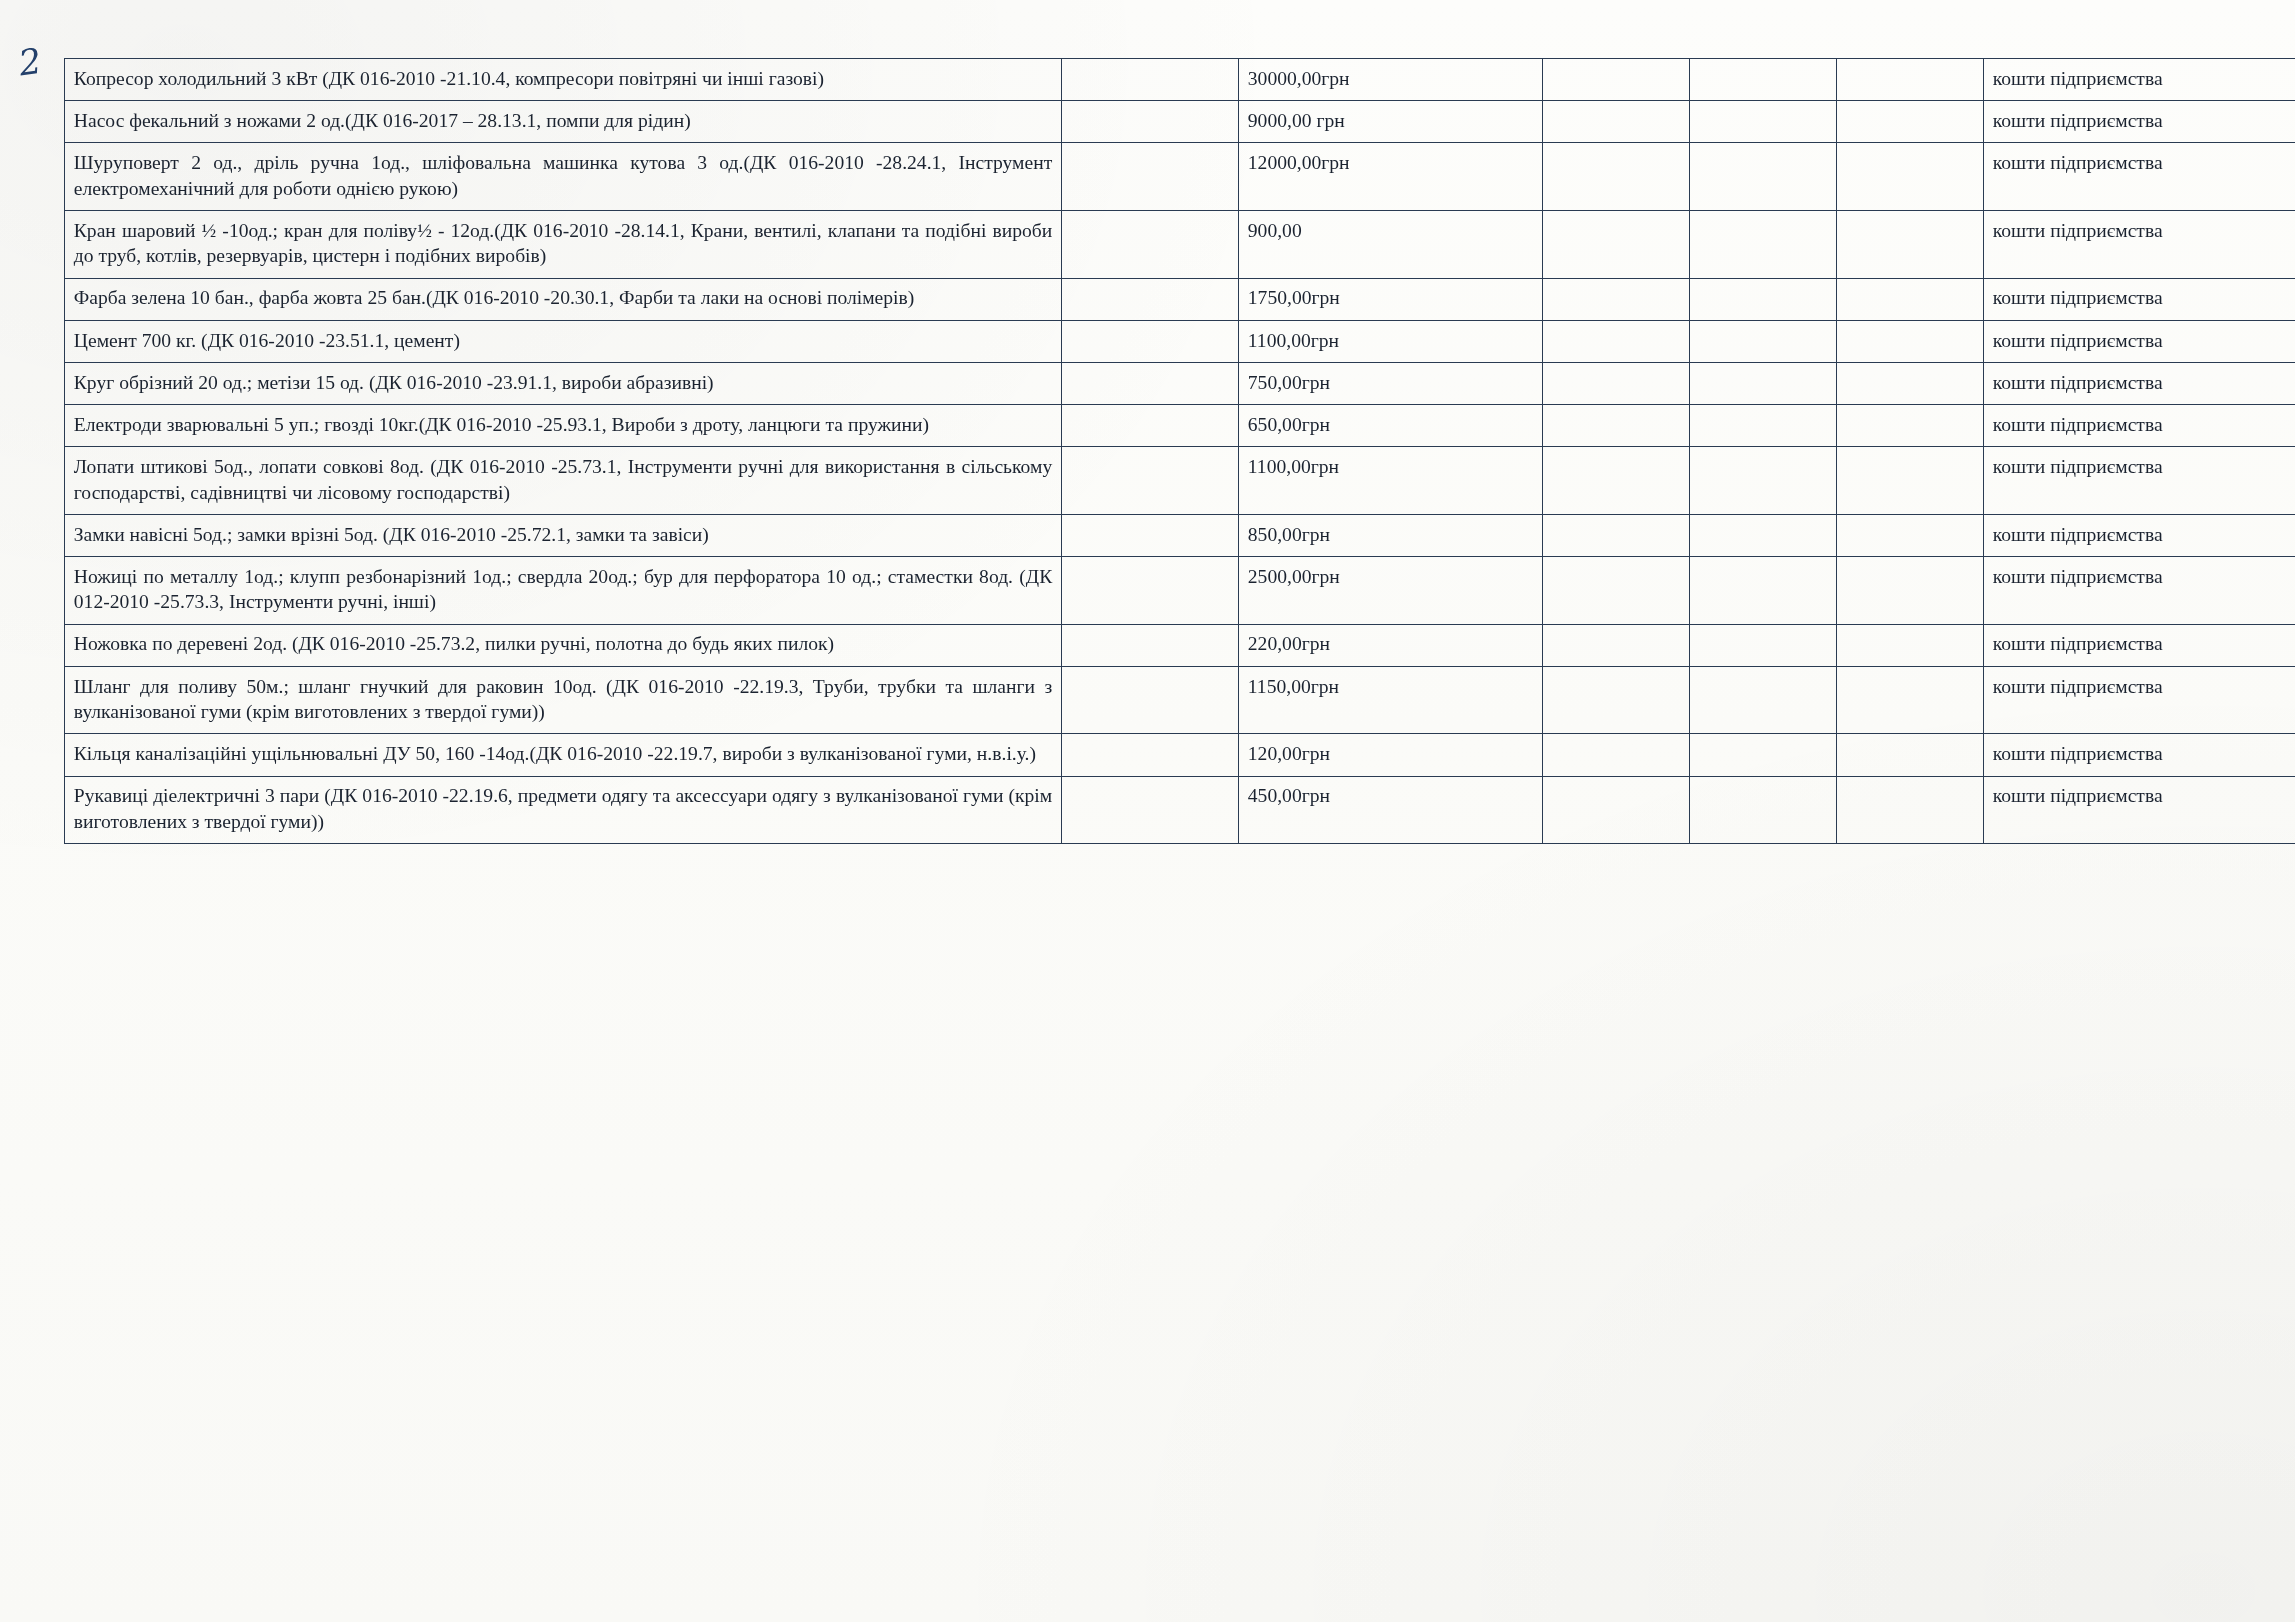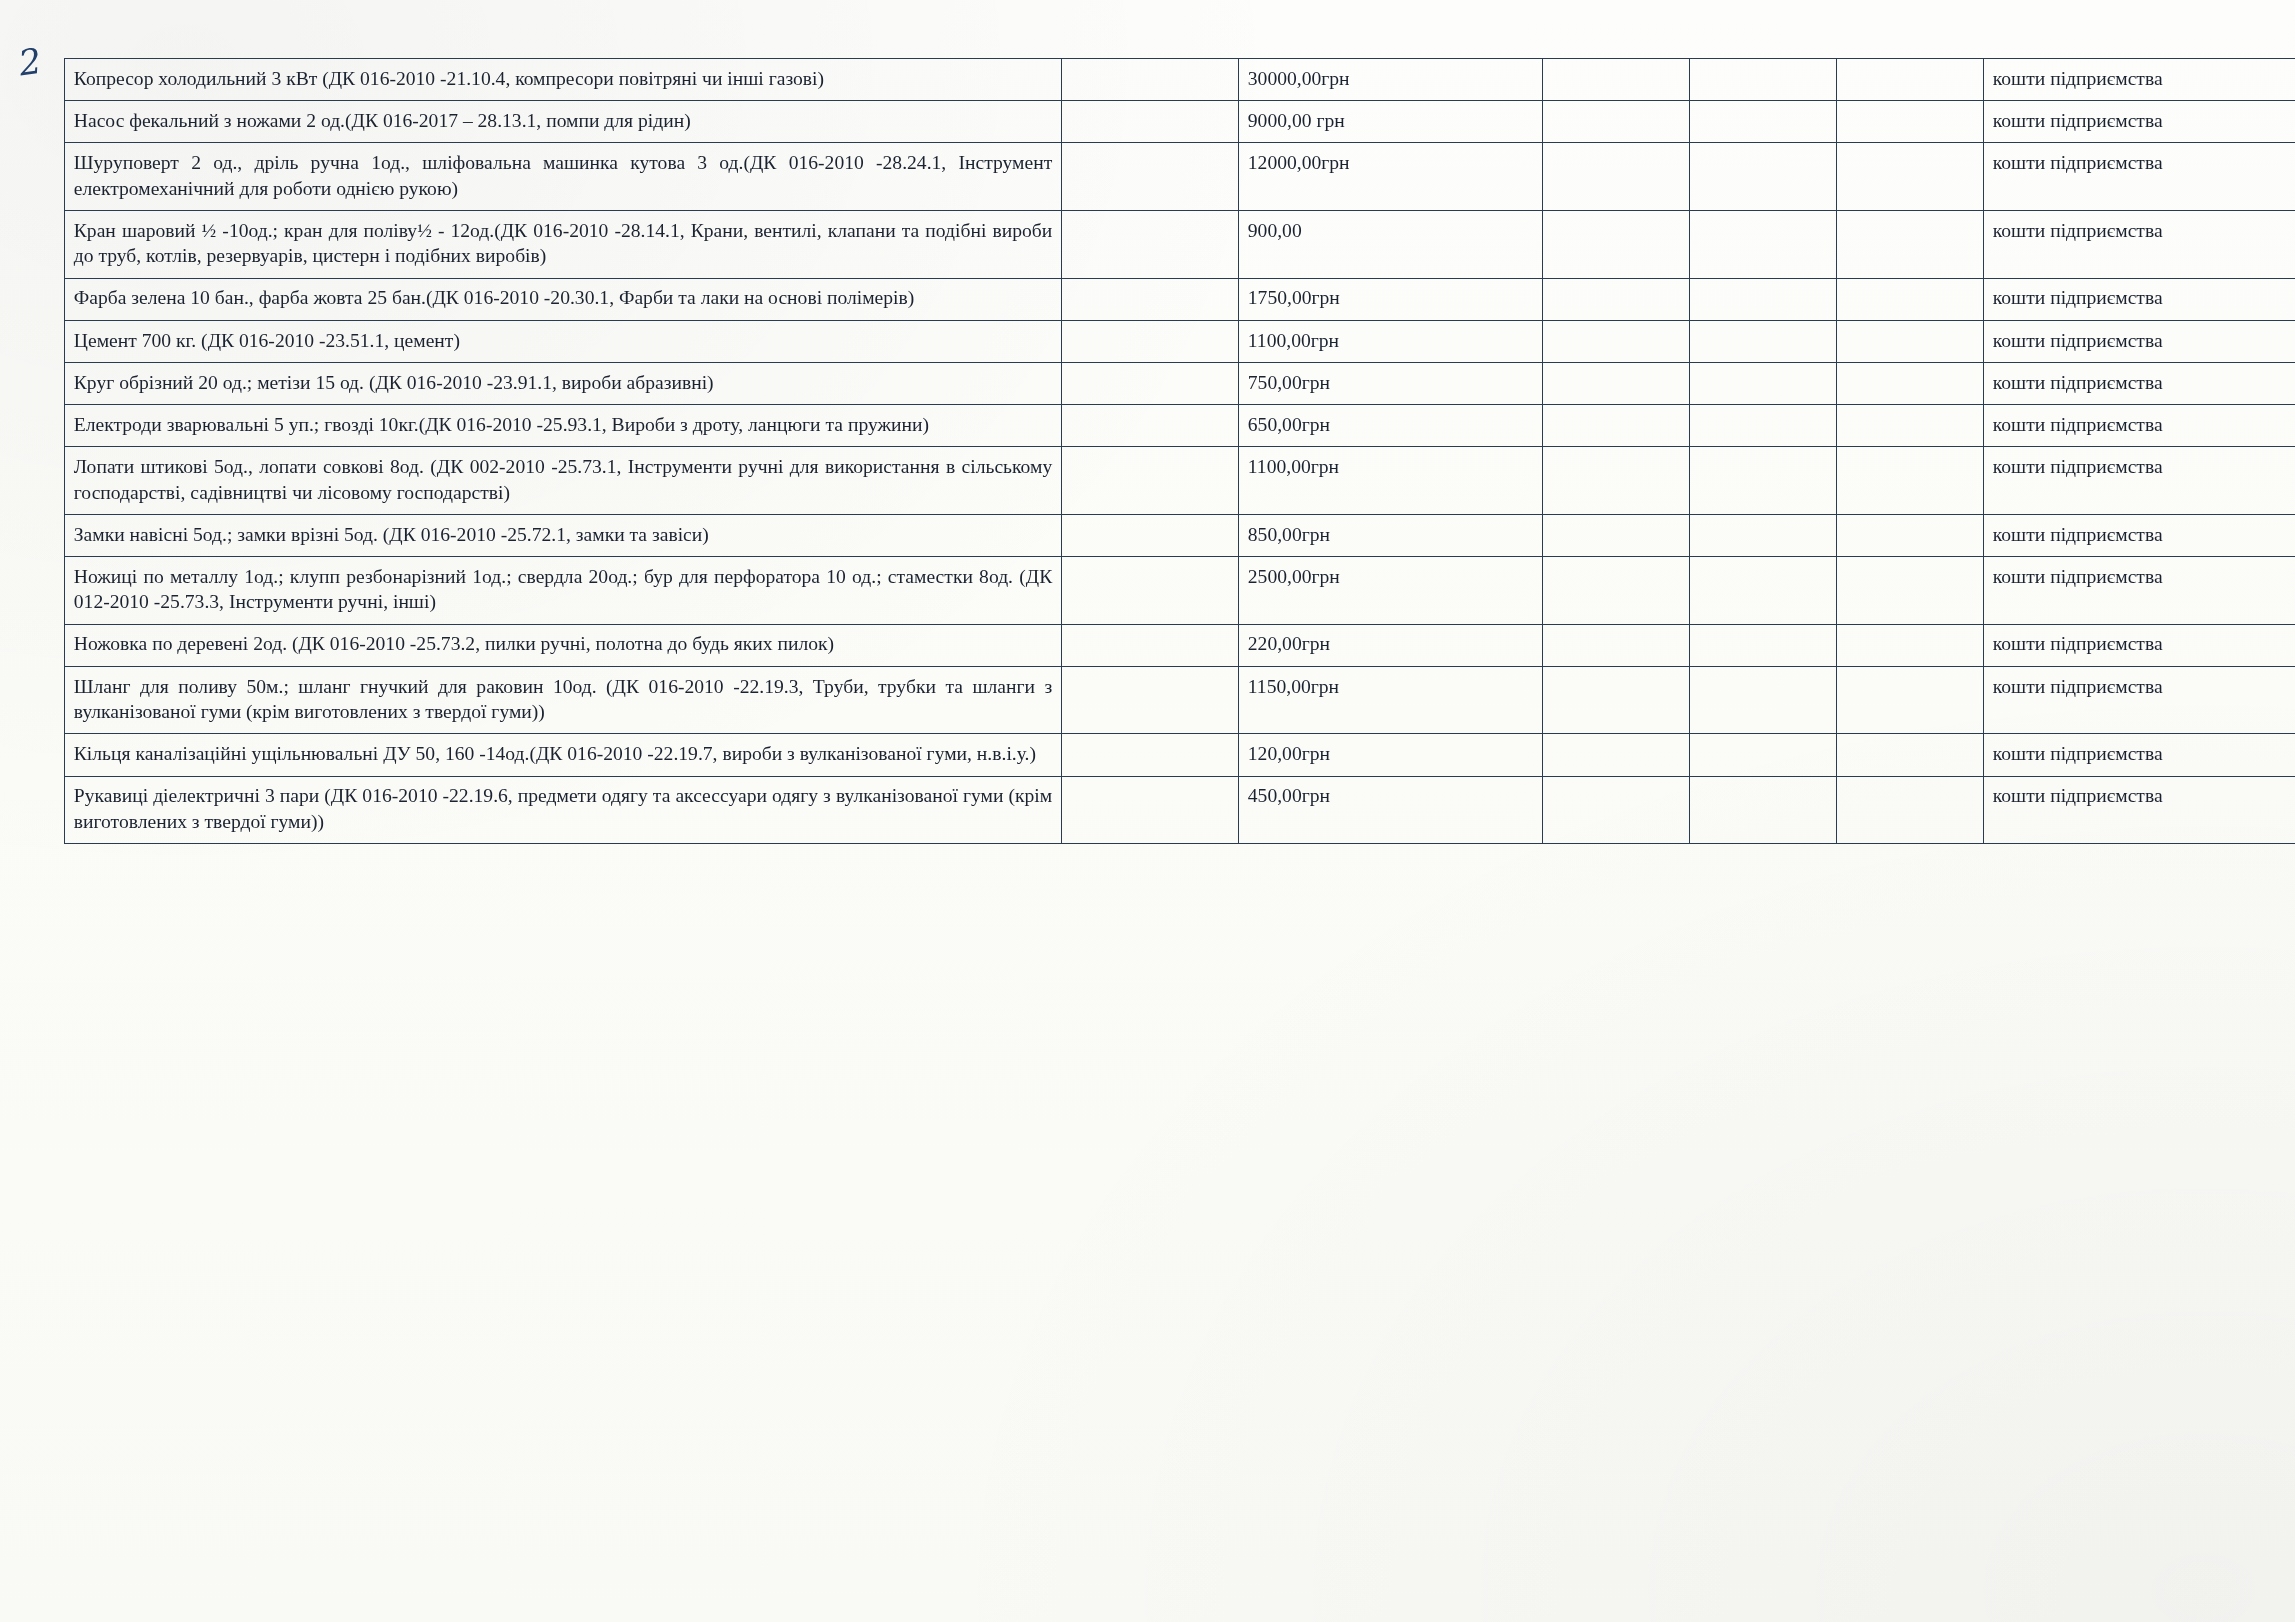--- a/index.html
+++ b/index.html
@@ -178,21 +178,21 @@
           <td class="desc">Електроди зварювальні 5 уп.; гвозді 10кг.(ДК 016-2010 -25.93.1, Вироби з дроту, ланцюги та пружини)</td>
           <td class="empty"></td>
           <td class="sum">650,00грн</td>
           <td class="empty"></td>
           <td class="empty"></td>
           <td class="empty"></td>
           <td class="src">кошти підприємства</td>
         </tr>
 
         <tr>
-          <td class="desc">Лопати штикові 5од., лопати совкові 8од. (ДК 002-2010 -25.73.1, Інструменти ручні для використання в сільському господарстві, садівництві чи лісовому господарстві)</td>
+          <td class="desc">Лопати штикові 5од., лопати совкові 8од. (ДК 016-2010 -25.73.1, Інструменти ручні для використання в сільському господарстві, садівництві чи лісовому господарстві)</td>
           <td class="empty"></td>
           <td class="sum">1100,00грн</td>
           <td class="empty"></td>
           <td class="empty"></td>
           <td class="empty"></td>
           <td class="src">кошти підприємства</td>
         </tr>
 
         <tr>
           <td class="desc">Замки навісні 5од.; замки врізні 5од. (ДК 016-2010 -25.72.1, замки та завіси)</td>

